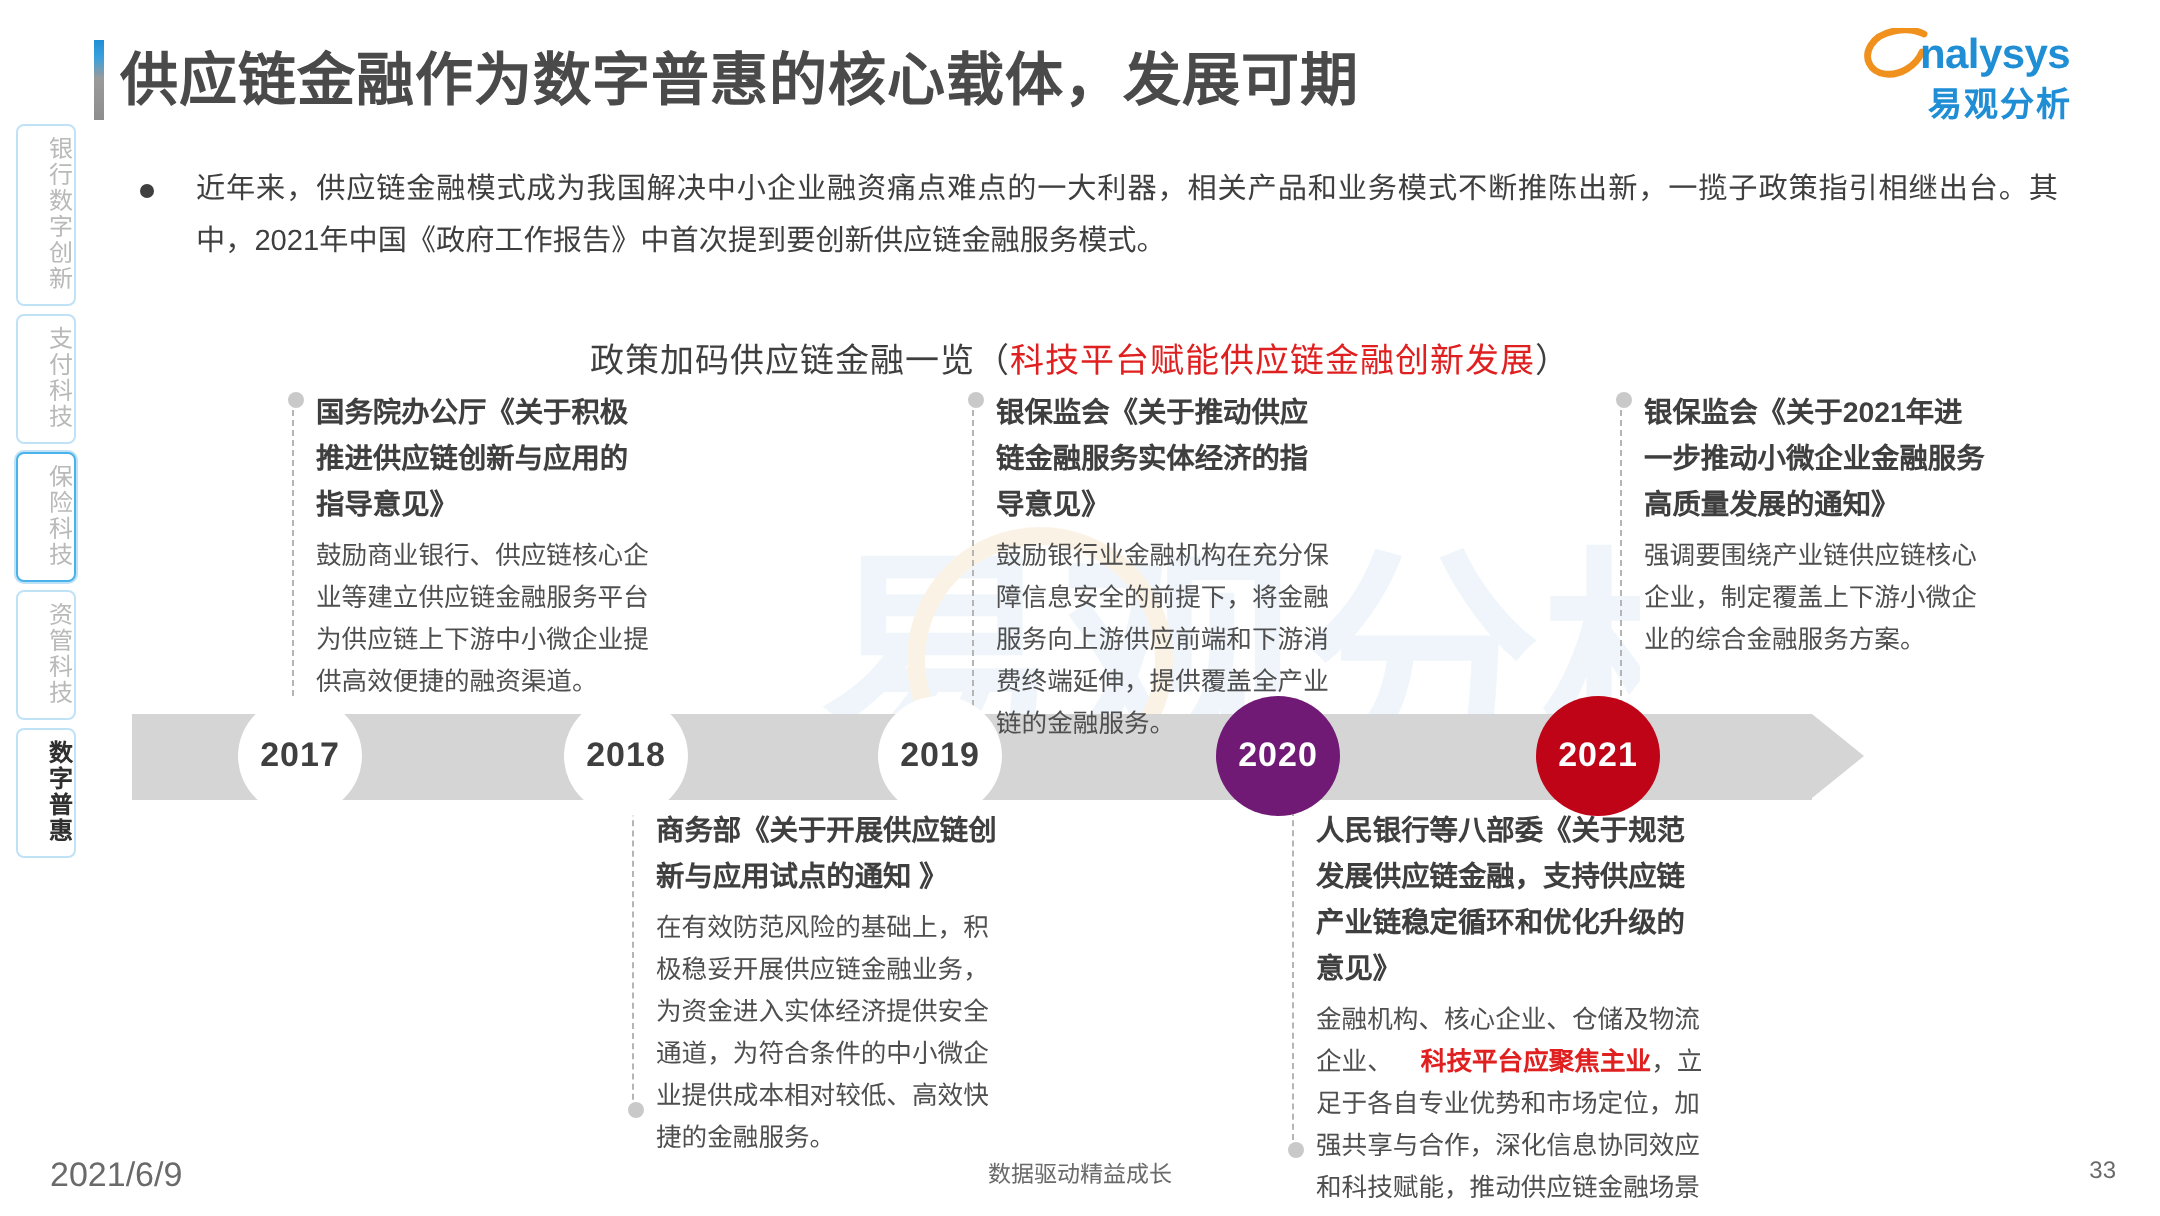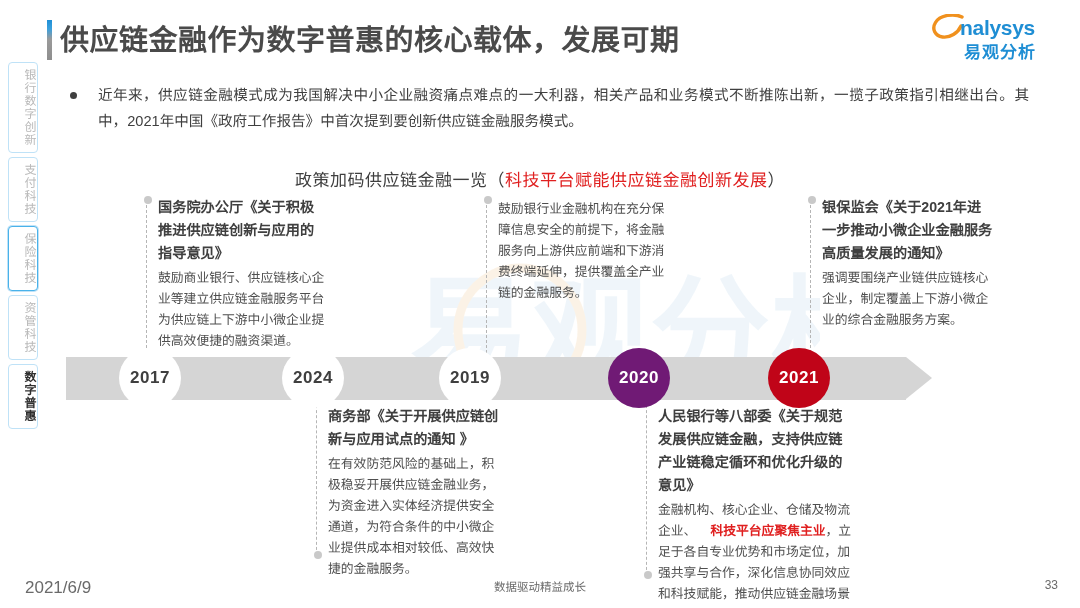--- a/index.html
+++ b/index.html
@@ -345,38 +345,39 @@
     <div class="connector-dot" style="bottom:-4px;"></div>
   </div>
 
   <div class="timeline"></div>
   <div class="timeline-arrow"></div>
 
   <div class="year-node plain" style="left:119px;">
     <span>2017</span>
   </div>
   <div class="year-node plain" style="left:282px;">
-    <span>2024</span>
+    <span>2018</span>
   </div>
   <div class="year-node plain" style="left:439px;">
     <span>2019</span>
   </div>
   <div class="year-node" style="left:608px; background:#701a75; color:#ffffff;">
     <span>2020</span>
   </div>
   <div class="year-node" style="left:768px; background:#c00418; color:#ffffff;">
     <span>2021</span>
   </div>
 
   <div class="card" style="left:158px; top:44px; width:168px;">
     <div class="card-title">国务院办公厅《关于积极推进供应链创新与应用的指导意见》</div>
     <div class="card-body">鼓励商业银行、供应链核心企业等建立供应链金融服务平台为供应链上下游中小微企业提供高效便捷的融资渠道。</div>
   </div>
 
   <div class="card" style="left:498px; top:44px; width:168px;">
+    <div class="card-title">银保监会《关于推动供应链金融服务实体经济的指导意见》</div>
     <div class="card-body">鼓励银行业金融机构在充分保障信息安全的前提下，将金融服务向上游供应前端和下游消费终端延伸，提供覆盖全产业链的金融服务。</div>
   </div>
 
   <div class="card" style="left:822px; top:44px; width:172px;">
     <div class="card-title">银保监会《关于2021年进一步推动小微企业金融服务高质量发展的通知》</div>
     <div class="card-body">强调要围绕产业链供应链核心企业，制定覆盖上下游小微企业的综合金融服务方案。</div>
   </div>
 
   <div class="card" style="left:328px; top:253px; width:172px;">
     <div class="card-title">商务部《关于开展供应链创新与应用试点的通知 》</div>

